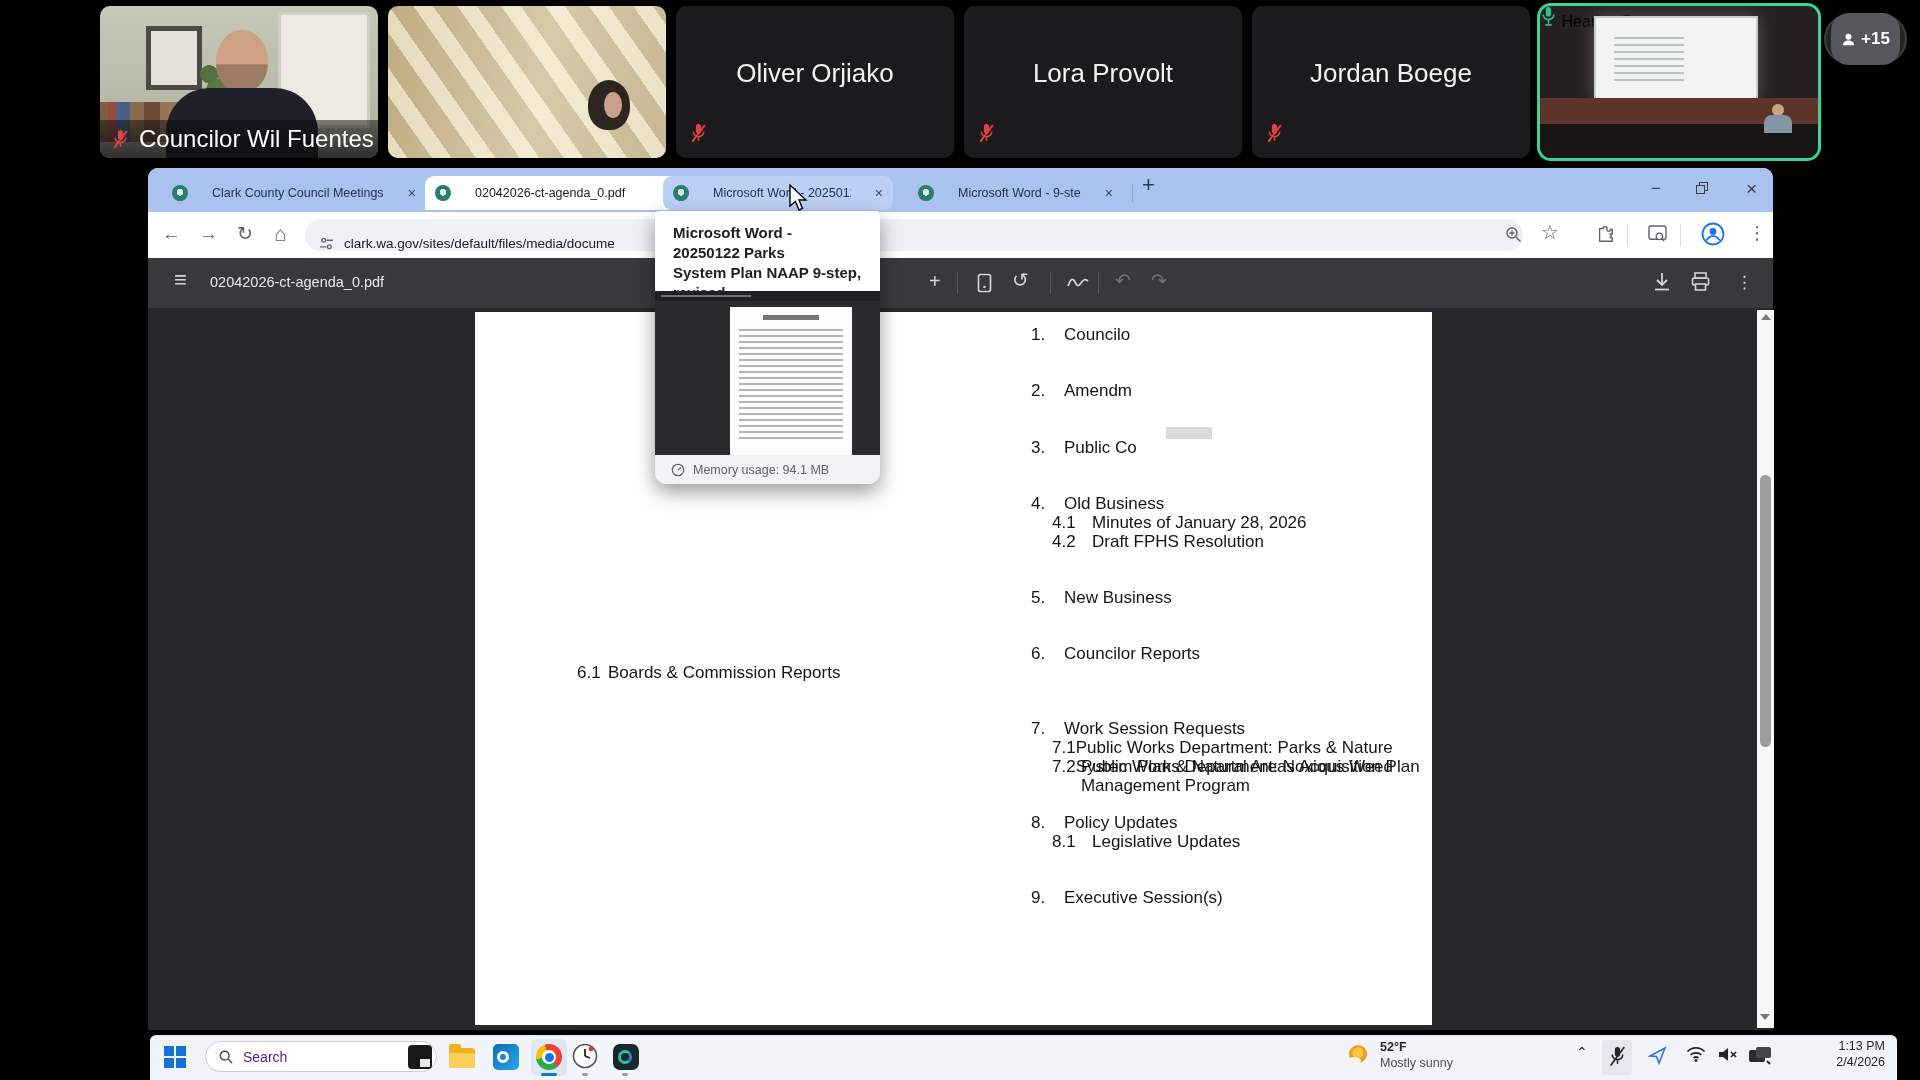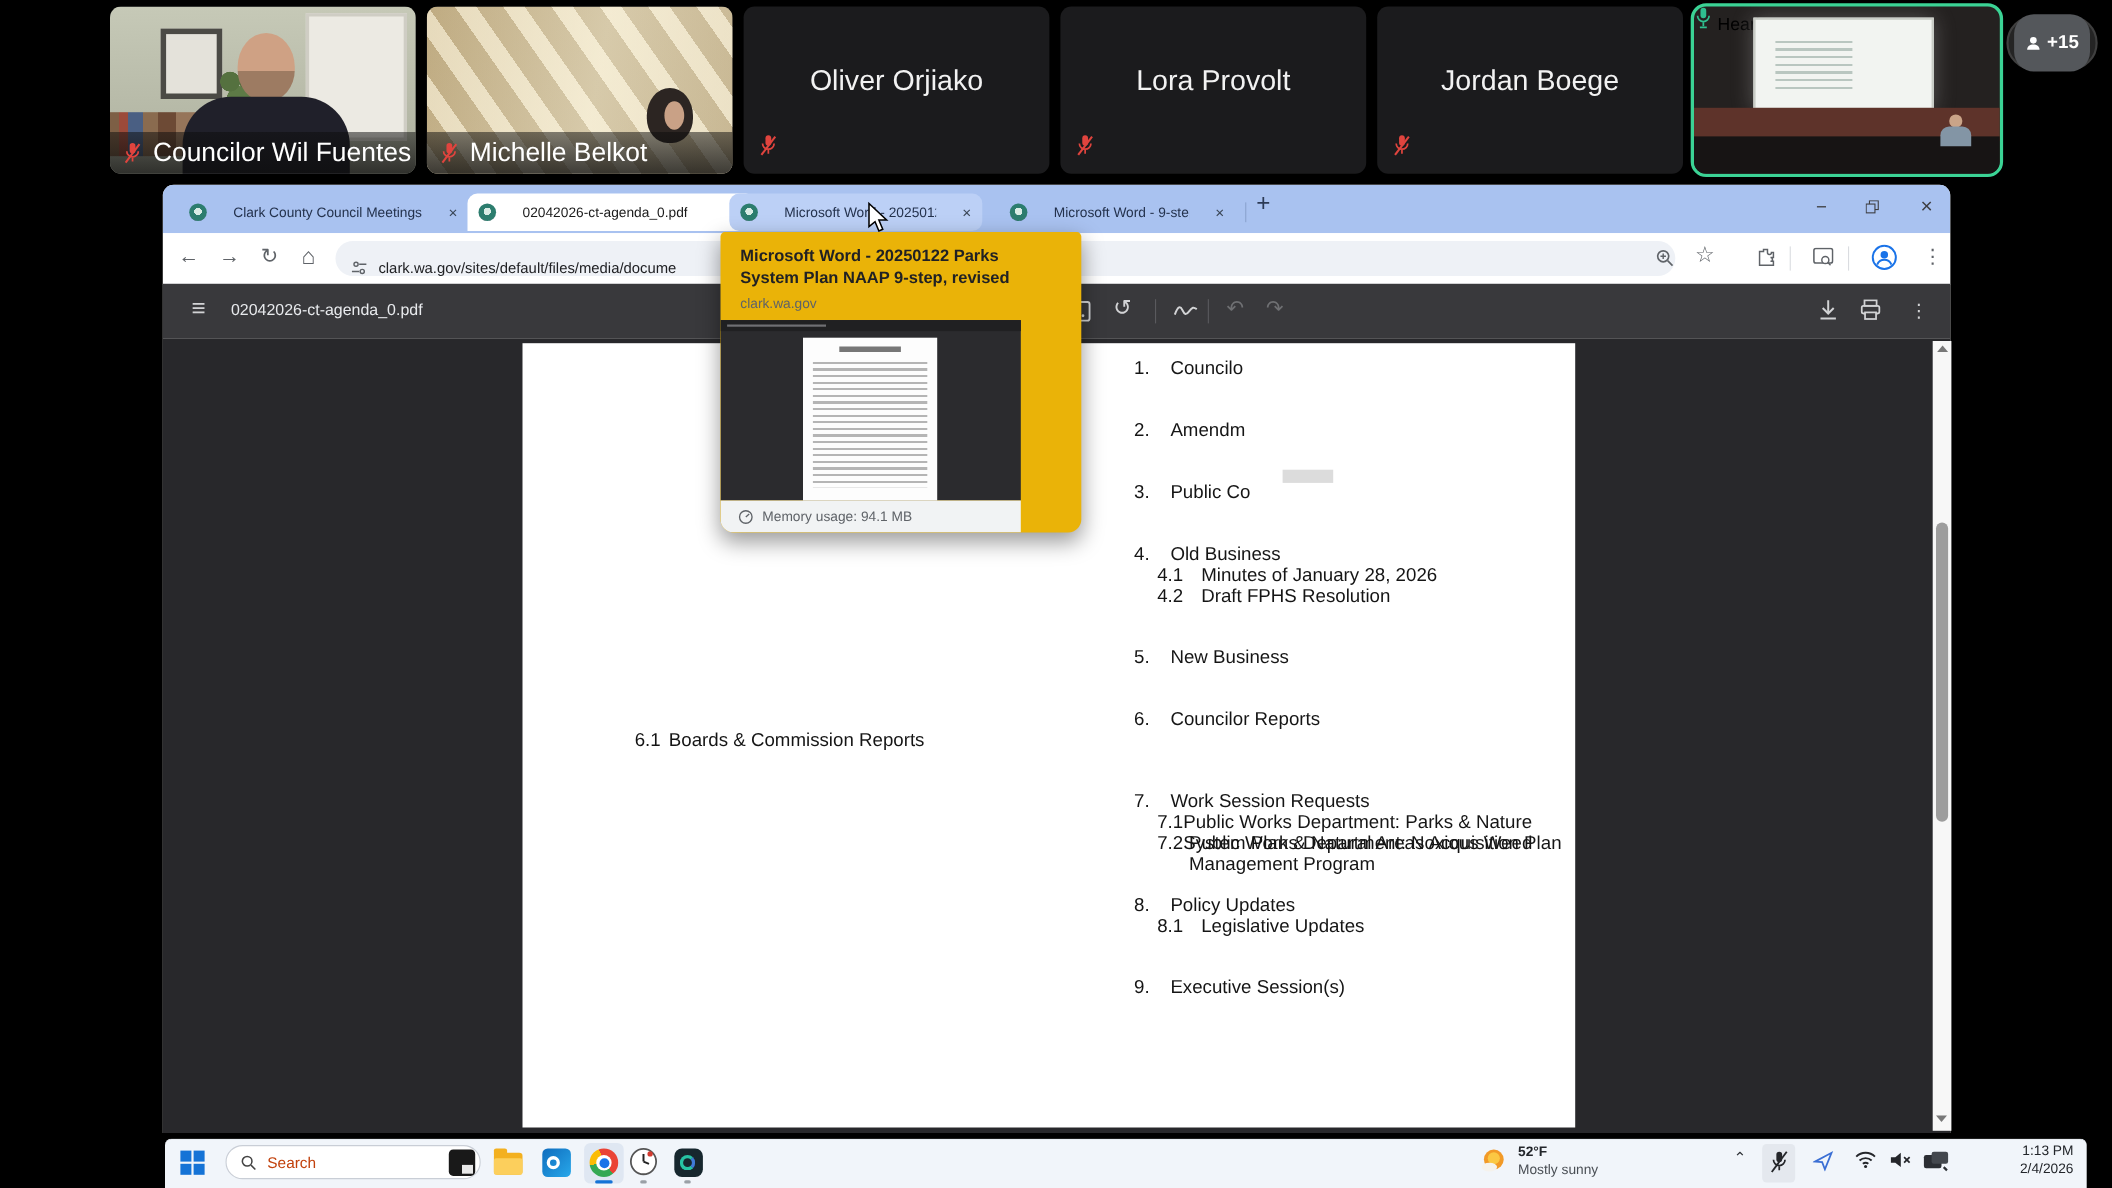--- a/index.html
+++ b/index.html
@@ -72,40 +72,40 @@
   .pdfcontent{position:absolute;left:0;top:140px;width:100%;height:722px;background:#28282b;}
   .page{position:absolute;left:475px;top:312px;width:957px;height:713px;background:#fff;}
   .arow{position:absolute;display:flex;font-size:17px;color:#151515;line-height:19px;}
   .l1{left:556px;}.l1 .anum{width:33px;}
   .l2{left:577px;}.l2 .anum{width:40px;}
   .sbtrack{position:absolute;left:1757px;top:310px;width:17px;height:718px;background:#f7f7f7;}
   .sbthumb{position:absolute;left:1760px;top:475px;width:11px;height:272px;background:#9d9d9d;border-radius:6px;}
   .tri-up{width:0;height:0;border-left:5px solid transparent;border-right:5px solid transparent;border-bottom:6px solid #787878;}
   .tri-down{width:0;height:0;border-left:5px solid transparent;border-right:5px solid transparent;border-top:6px solid #787878;}
   
-  .popup{position:absolute;left:655px;top:211px;width:328px;height:273px;background:#eab308;border-radius:4px 4px 12px 12px;
+  .popup{position:absolute;left:655px;top:211px;width:225px;height:273px;background:#ffffff;border-radius:4px 4px 12px 12px;
     box-shadow:0 8px 20px rgba(0,0,0,.4);z-index:40;overflow:hidden;}
   .popttl{margin:12px 18px 0;font-size:15px;font-weight:600;color:#202124;line-height:20px;}
   .popdom{margin:6px 18px 0;font-size:12.5px;color:#5f6368;}
   .popprev{position:absolute;left:0;top:80px;width:273px;height:164px;background:#2b2b2e;}
   .popprev .mtb{position:absolute;left:0;top:0;width:100%;height:10px;background:#202022;
     background-image:linear-gradient(90deg,#6f6f73 0 90px,transparent 90px);background-size:100% 2px;background-position:6px 4px;background-repeat:no-repeat;}
   .minipage{position:absolute;left:75px;top:16px;width:122px;height:148px;background:#fdfdfd;padding:8px 9px;box-sizing:border-box;}
   .minihead{width:56px;height:5px;background:#777;margin:0 auto 5px;}
   .minilines{width:100%;height:118px;background:repeating-linear-gradient(#fdfdfd 0 4px,#b5b5b5 4px 6px);}
   .popfoot{position:absolute;left:0;top:244px;width:273px;height:29px;background:#f1f3f4;display:flex;align-items:center;gap:8px;padding-left:16px;box-sizing:border-box;}
   .popfoot span{font-size:12.5px;color:#5f6368;}
   
   .taskbar{position:absolute;left:150px;top:1035px;width:1747px;height:45px;background:#f1f5fa;border-top:1px solid #dde2e8;border-radius:6px 6px 0 0;}
   .tbi{position:absolute;top:1043px;width:28px;height:28px;}
   .winlogo{display:grid;grid-template-columns:10px 10px;grid-template-rows:10px 10px;gap:2px;}
   .winlogo i{background:#1573d6;}
   .searchpill{position:absolute;left:205px;top:1041px;width:232px;height:31px;background:#fff;border:1px solid #c9ced6;
     border-radius:16px;display:flex;align-items:center;gap:10px;padding-left:13px;box-sizing:border-box;}
-  .searchpill span{font-size:14px;color:#c2410c;}
+  .searchpill span{font-size:14px;color:#4c1d95;}
   .folder{width:26px;height:20px;background:#f3b01f;border-radius:3px;position:relative;margin-top:5px;}
   .folder:before{content:"";position:absolute;left:0;top:-4px;width:12px;height:6px;background:#f3b01f;border-radius:2px 2px 0 0;}
   .folder:after{content:"";position:absolute;left:0;top:5px;width:26px;height:15px;background:#fccf5c;border-radius:2px;}
   .chrome{width:26px;height:26px;border-radius:50%;position:relative;margin:1px;
     background:conic-gradient(from 140deg,#34a853 0 120deg,#fbbc05 120deg 200deg,#ea4335 200deg 360deg);}
   .chrome:before{content:"";position:absolute;left:6px;top:6px;width:14px;height:14px;border-radius:50%;background:#fff;}
   .chrome:after{content:"";position:absolute;left:8.5px;top:8.5px;width:9px;height:9px;border-radius:50%;background:#1a73e8;}
   .outlook{width:26px;height:26px;border-radius:5px;background:linear-gradient(135deg,#0f6cbd,#28a8ea);position:relative;margin:1px;}
   .outlook:before{content:"";position:absolute;left:4px;top:7px;width:12px;height:12px;border-radius:50%;border:3px solid #fff;box-sizing:border-box;}
   .webex{width:26px;height:26px;border-radius:7px;background:#17272e;position:relative;margin:1px;}
@@ -136,29 +136,20 @@
         <line x1="14" y1="2" x2="2" y2="18" stroke="#e0443e" stroke-width="1.8"></line>
       </svg>
     <span class="pname">Councilor Wil Fuentes</span>
   </div>
 </div>
 
 <div class="tile" style="left:388px">
   <div class="s2-bg"></div>
   <div class="s2-head"></div>
   <div class="s2-face"></div>
-  <div class="namebar">
-    <svg width="17" height="21" viewBox="0 0 16 20">
-        <rect x="5.5" y="1" width="5" height="9" rx="2.5" fill="#e0443e"></rect>
-        <path d="M3 8a5 5 0 0 0 10 0" fill="none" stroke="#e0443e" stroke-width="1.5"></path>
-        <line x1="8" y1="13.5" x2="8" y2="17" stroke="#e0443e" stroke-width="1.5"></line>
-        <line x1="14" y1="2" x2="2" y2="18" stroke="#e0443e" stroke-width="1.8"></line>
-      </svg>
-    <span class="pname">Michelle Belkot</span>
-  </div>
 </div>
 
 <div class="tile" style="left:676px">
   <div class="centername">Oliver Orjiako</div>
   <div class="cornermic">
     <svg width="17" height="21" viewBox="0 0 16 20">
         <rect x="5.5" y="1" width="5" height="9" rx="2.5" fill="#e0443e"></rect>
         <path d="M3 8a5 5 0 0 0 10 0" fill="none" stroke="#e0443e" stroke-width="1.5"></path>
         <line x1="8" y1="13.5" x2="8" y2="17" stroke="#e0443e" stroke-width="1.5"></line>
         <line x1="14" y1="2" x2="2" y2="18" stroke="#e0443e" stroke-width="1.8"></line>

